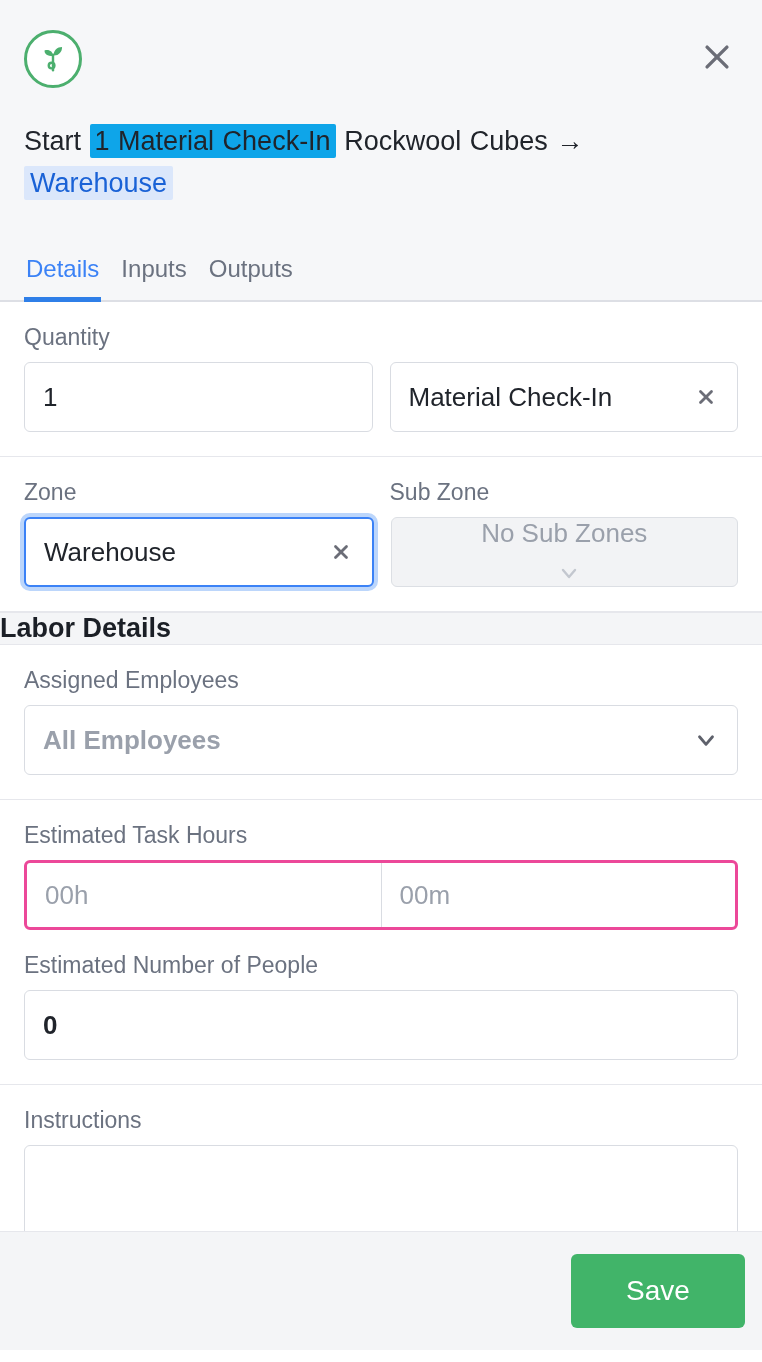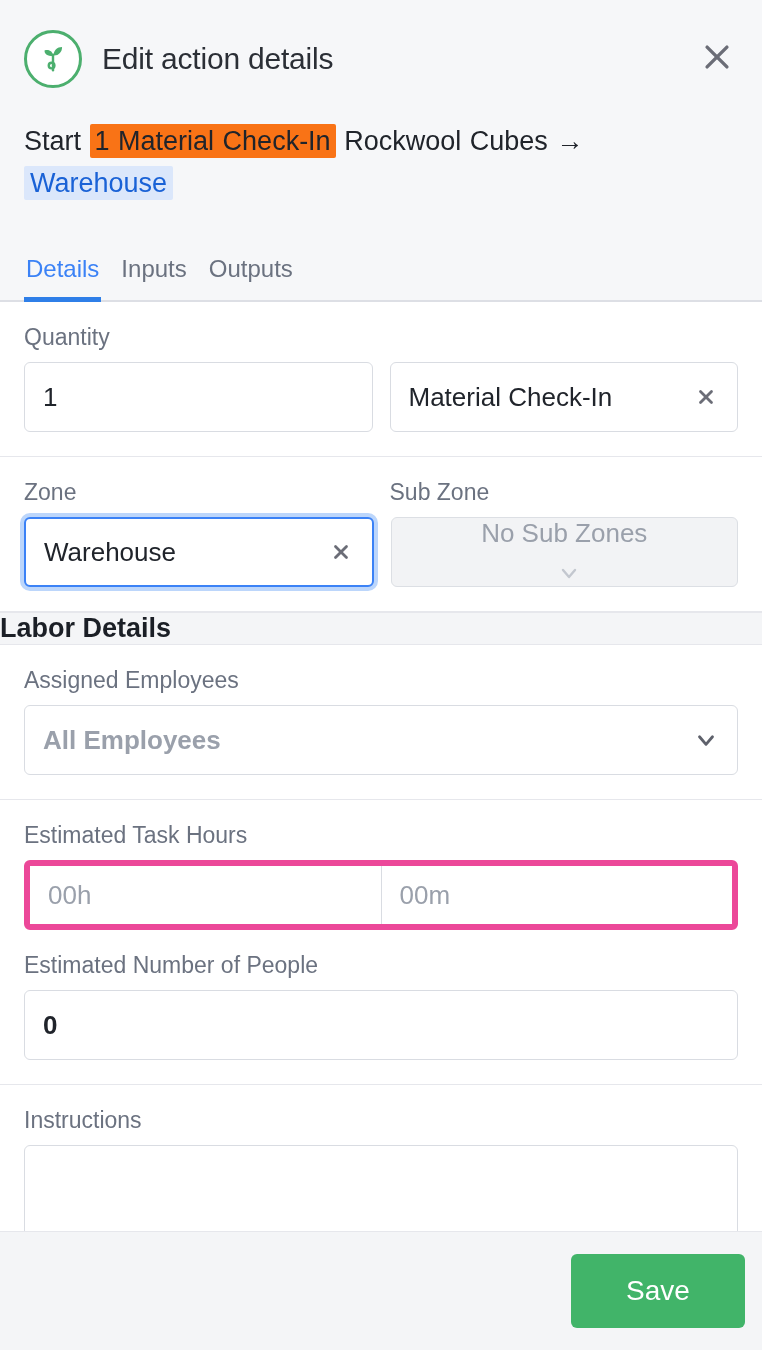--- a/index.html
+++ b/index.html
@@ -78,21 +78,21 @@
     font-size: 27px;
     line-height: 1.56;
     color: #20242b;
     max-width: 640px;
     word-spacing: 1px;
   }
 
   .crumb-plain { color: #20242b; }
 
   .crumb-chip {
-    background: #f97316;
+    background: #0ea5e9;
     color: #20242b;
     padding: 2px 5px;
     border-radius: 2px;
   }
 
   .crumb-link {
     background: #dbe7fb;
     color: #1a62d6;
     padding: 2px 6px;
     border-radius: 2px;
@@ -208,21 +208,21 @@
 
   .band-title {
     font-size: 27px;
     color: #1b1f26;
     font-weight: bold;
   }
 
   
   .split-input {
     display: flex;
-    border: 6px solid #ec4899;
+    border: 3px solid #ec4899;
     border-radius: 6px;
     overflow: hidden;
     height: 70px;
     background: #ffffff;
   }
 
   .split-input .cell {
     flex: 1 1 0;
     display: flex;
     align-items: center;
@@ -284,21 +284,20 @@
 
     <div class="header-top">
       <div class="brand-logo">
         <svg width="34" height="34" viewBox="0 0 24 24" fill="none" stroke="#4caf6e" stroke-width="1.7" stroke-linecap="round" stroke-linejoin="round">
           <path d="M12 20 C12 14 12 11 12 9"></path>
           <path d="M12 10 C8 10 6 8.5 6 6 C9 5 12 6.5 12 10 Z" fill="#4caf6e" stroke="none"></path>
           <path d="M12.4 9.6 C12.4 6 15 3.6 18.4 3.6 C18.4 7.2 16 9.8 12.4 9.6 Z" fill="#4caf6e" stroke="none"></path>
           <circle cx="11" cy="16.6" r="2" fill="none"></circle>
         </svg>
       </div>
-      <div class="header-title">Edit action details</div>
       <button class="close-btn" aria-label="Close">
         <svg width="34" height="34" viewBox="0 0 24 24" fill="none" stroke="#6b6d77" stroke-width="2.4" stroke-linecap="round">
           <line x1="5" y1="5" x2="19" y2="19"></line>
           <line x1="19" y1="5" x2="5" y2="19"></line>
         </svg>
       </button>
     </div>
 
     <div class="breadcrumb">
       <span class="crumb-plain">Start</span>

